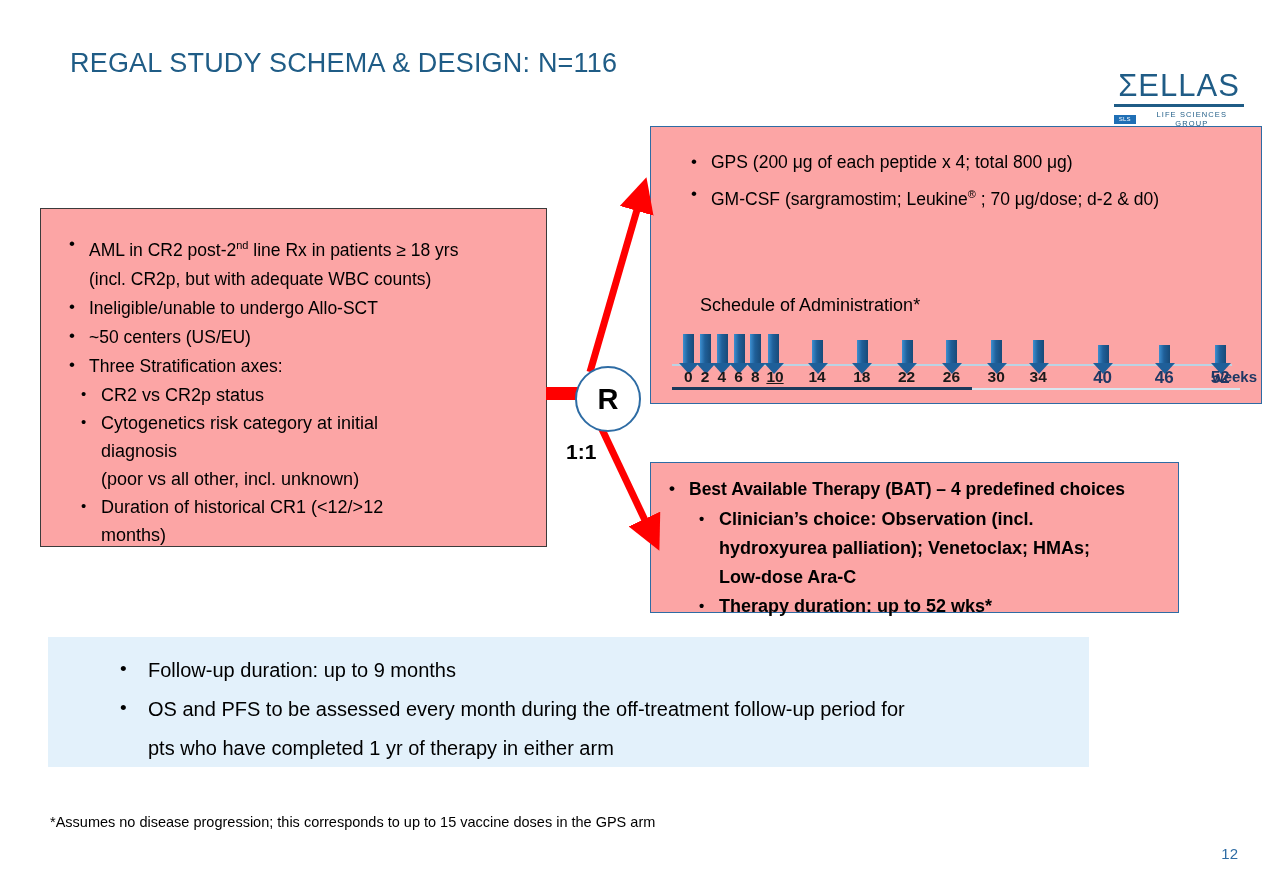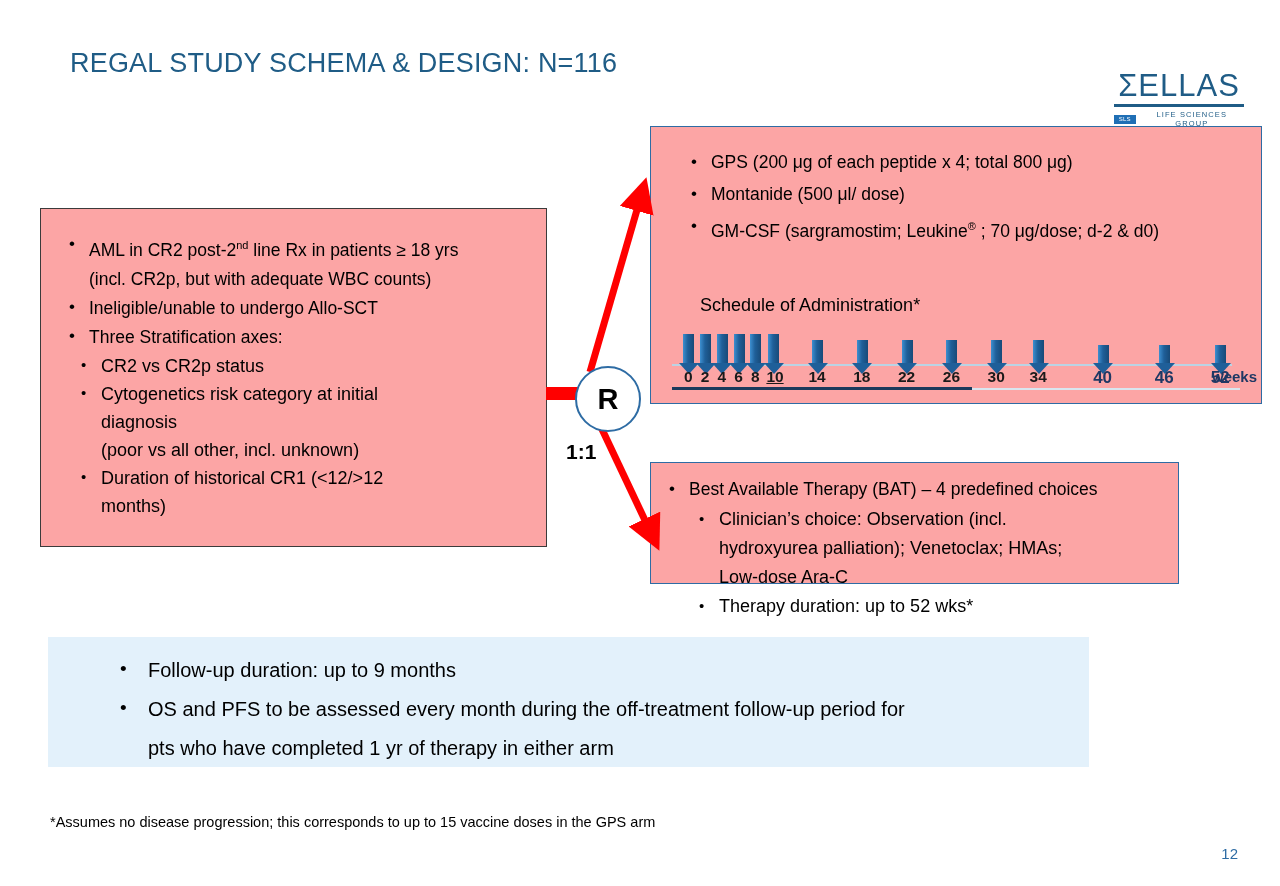--- a/index.html
+++ b/index.html
@@ -33,22 +33,23 @@
   .box{position:absolute;background:#fca5a5;box-sizing:border-box;}
   .box-left{
     left:40px;top:208px;width:507px;height:339px;
     border:1.5px solid #3b3b3b;
   }
   .box-gps{
     left:650px;top:126px;width:612px;height:278px;
     border:1.6px solid #2E6CA4;
   }
   .box-bat{
-    left:650px;top:462px;width:529px;height:122px;
+    left:650px;top:462px;width:529px;height:151px;
     border:1.6px solid #2E6CA4;
+    font-weight:bold;
   }
   .box-follow{
     left:48px;top:637px;width:1041px;height:130px;
     background:#E3F1FB;border:none;
   }
 
   
   ul.b{list-style:none;margin:0;padding:0;}
   ul.b li{
     position:relative;padding-left:30px;margin:0 0 1px 0;
@@ -165,41 +166,41 @@
 
     <line x1="600" y1="425" x2="651" y2="533" stroke="#FF0000" stroke-width="7" marker-end="url(#ah)"></line>
   </svg>
 
   <div class="box box-left">
     <div class="inner">
       <ul class="b">
         <li><span>AML in CR2 post-2</span><span class="sup">nd</span><span> line Rx in patients ≥ 18 yrs</span></li>
         <li class="nobullet">(incl. CR2p, but with adequate WBC counts)</li>
         <li>Ineligible/unable to undergo Allo-SCT</li>
+        <li>~50 centers (US/EU)</li>
         <li>Three Stratification axes:</li>
       </ul>
       <ul class="sub">
         <li>CR2 vs CR2p status</li>
         <li>Cytogenetics risk category at initial</li>
         <li class="nobullet">diagnosis</li>
         <li class="nobullet"> (poor vs all other, incl. unknown)</li>
         <li>Duration of historical CR1 (&lt;12/&gt;12</li>
         <li class="nobullet">months)</li>
       </ul>
     </div>
   </div>
 
   <div class="r-circle">R</div>
   <div class="ratio">1:1</div>
 
   <div class="box box-gps">
     <div class="inner">
       <ul class="b">
         <li>GPS (200 μg of each peptide x 4; total 800 μg)</li>
-        <li>Montanide (500 μl/ dose)</li>
         <li><span>GM-CSF (sargramostim; Leukine</span><span class="sup">®</span><span> ; 70 μg/dose; d-2 &amp; d0)</span></li>
       </ul>
     </div>
   </div>
 
   <div class="sched-title">Schedule of Administration*</div>
   <div class="timeline">
     <div class="axis"></div>
     <div class="axis2"></div>
     <div class="axis3"></div>

